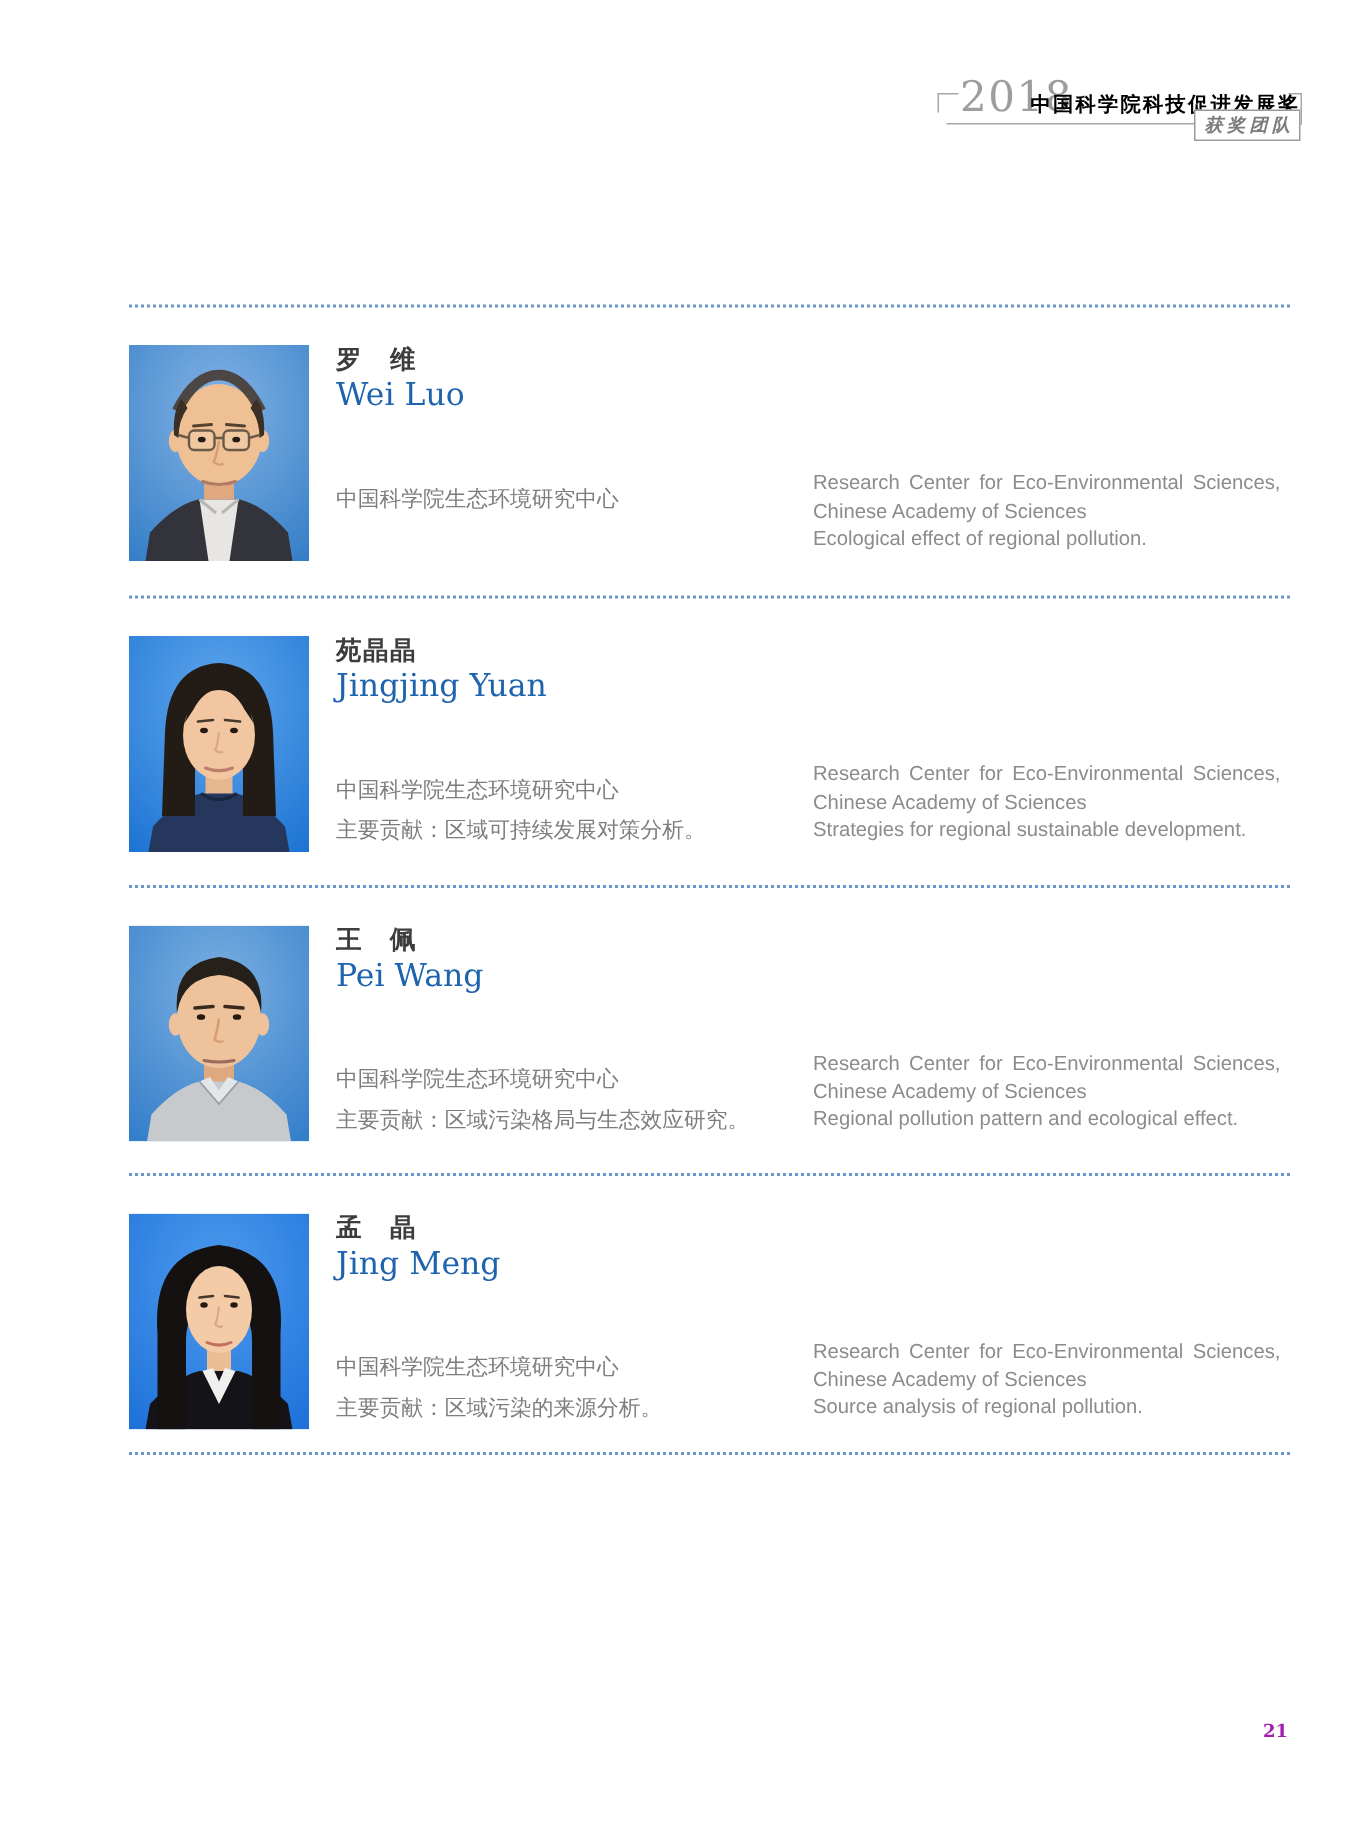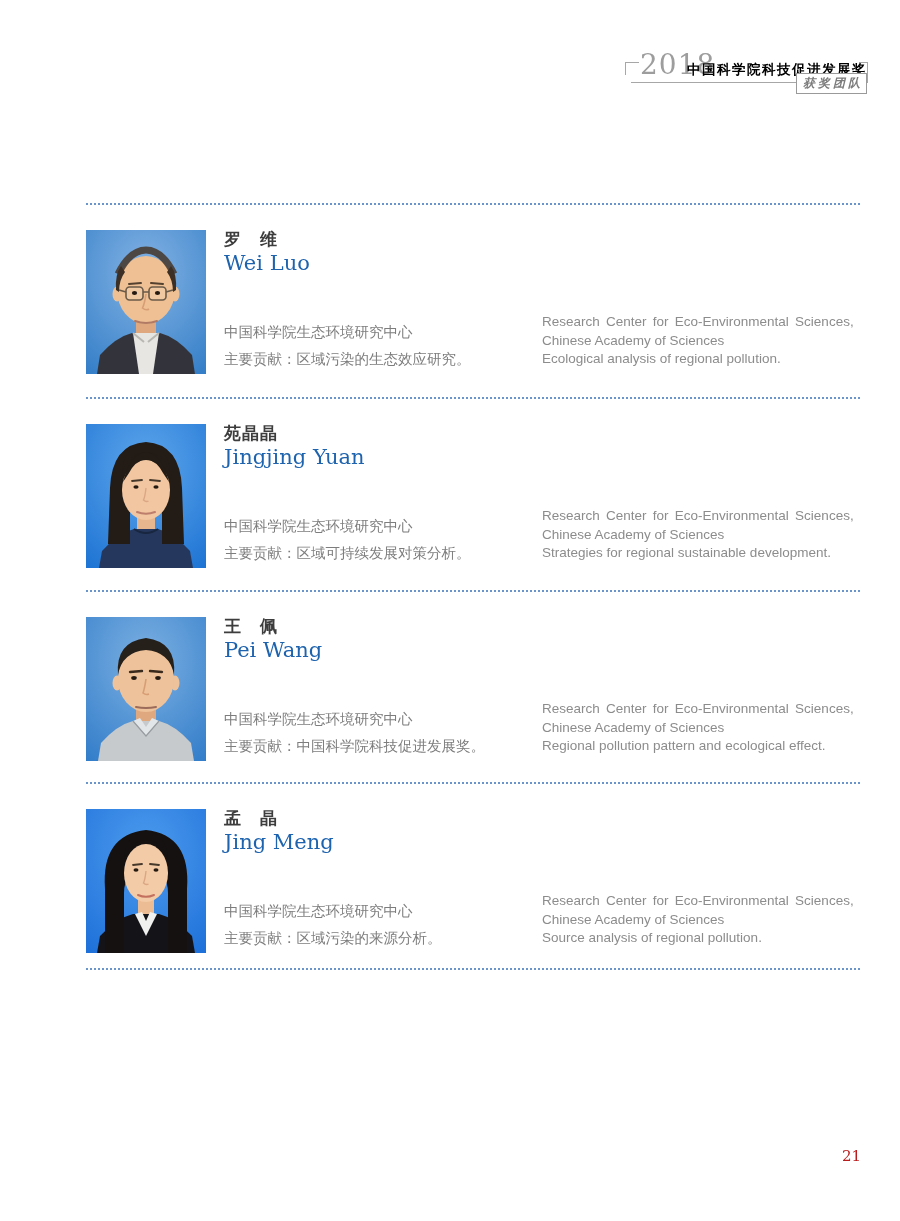--- a/index.html
+++ b/index.html
@@ -24,21 +24,21 @@
   .name-zh{position:absolute;left:200px;top:25px;font-family:"DejaVu Serif","Liberation Serif",serif;
     font-size:17px;font-weight:700;color:#3d3d3d;letter-spacing:1px;}
   .name-en{position:absolute;left:200px;top:48px;font-family:"DejaVu Serif","Liberation Serif",serif;
     font-size:21px;color:#1e63ae;}
   .org-zh{position:absolute;left:200px;top:120px;font-size:14.5px;color:#7d7d7d;text-align:right;}
   .contrib-zh{position:absolute;left:200px;top:147px;font-size:14.5px;color:#7d7d7d;}
   .en-block{position:absolute;left:518px;top:110px;width:324px;font-size:13.5px;line-height:18.5px;color:#8c8c8c;}
   .en-org-1{word-spacing:2.5px;}
   
   .pagenum{position:absolute;left:818px;top:1147px;font-family:"DejaVu Serif","Liberation Serif",serif;
-    font-size:15px;color:#b91c1c;}
+    font-size:12px;color:#a21caf;font-weight:bold;}
 </style>
 </head>
 <body>
 
 <div class="page">
 
   <div class="hline" style="left:601px;top:62px;width:14px;height:1px;"></div>
   <div class="hline" style="left:601px;top:62px;width:1px;height:13px;"></div>
   <div class="hline" style="left:835px;top:62px;width:9px;height:1px;"></div>
   <div class="hline" style="left:843px;top:62px;width:1px;height:21px;"></div>
@@ -80,25 +80,24 @@
       <path d="M57,62 L63,62 M40,62 L33,60 M80,62 L87,60" stroke="#6b5a48" stroke-width="1.6" fill="none"></path>
       <ellipse cx="48.5" cy="63" rx="2.6" ry="1.9" fill="#241a12"></ellipse>
             <ellipse cx="71.5" cy="63" rx="2.6" ry="1.9" fill="#241a12"></ellipse>
       <path d="M60,64 Q58.5,74 56.5,78 Q60,81 63,79" fill="none" stroke="#d79d74" stroke-width="1.6"></path>
       <path d="M49,91 Q60,95 71,91" fill="none" stroke="#b07a64" stroke-width="2" stroke-linecap="round"></path>
           </svg>
         </div>
     <div class="name-zh">罗　维</div>
     <div class="name-en">Wei Luo</div>
     <div class="org-zh">中国科学院生态环境研究中心</div>
-    <div class="contrib-zh">主要贡献：区域污染的生态效应研究。</div>
-    <div class="en-block">
-      <div class="en-org-1">Research Center for Eco-Environmental Sciences,</div>
-      <div>Chinese Academy of Sciences</div>
-      <div>Ecological analysis of regional pollution.</div>
+    <div class="en-block">
+      <div class="en-org-1">Research Center for Eco-Environmental Sciences,</div>
+      <div>Chinese Academy of Sciences</div>
+      <div>Ecological effect of regional pollution.</div>
     </div>
   </div>
       <div class="person" style="top: 397px; height: 193px;">
     <div class="photo">
           <svg viewBox="0 0 120 144" width="120" height="144" xmlns="http://www.w3.org/2000/svg">
   <defs>
               <radialGradient id="g1" cx="50%" cy="30%" r="90%">
   <stop offset="0%" stop-color="#5ea6ec"></stop>
                 <stop offset="100%" stop-color="#1a71d2"></stop>
               </radialGradient>
@@ -150,21 +149,21 @@
       <path d="M44,55 L56,54 M64,54 L76,55" stroke="#3a2a1d" stroke-width="2.4" stroke-linecap="round" fill="none"></path>
       <ellipse cx="48" cy="61" rx="2.8" ry="1.9" fill="#241a12"></ellipse>
             <ellipse cx="72" cy="61" rx="2.8" ry="1.9" fill="#241a12"></ellipse>
       <path d="M60,62 Q58.5,72 57,76 Q60,78.5 63,77" stroke="#d79d74" stroke-width="1.6" fill="none"></path>
       <path d="M50,90 Q60,92 70,90" stroke="#9c6b5a" stroke-width="2" stroke-linecap="round" fill="none"></path>
           </svg>
         </div>
     <div class="name-zh">王　佩</div>
     <div class="name-en">Pei Wang</div>
     <div class="org-zh">中国科学院生态环境研究中心</div>
-    <div class="contrib-zh">主要贡献：中国科学院科技促进发展奖。</div>
+    <div class="contrib-zh">主要贡献：区域污染格局与生态效应研究。</div>
     <div class="en-block">
       <div class="en-org-1">Research Center for Eco-Environmental Sciences,</div>
       <div>Chinese Academy of Sciences</div>
       <div>Regional pollution pattern and ecological effect.</div>
     </div>
   </div>
       <div class="person" style="top: 782px; height: 186px;">
     <div class="photo">
           <svg viewBox="0 0 120 144" width="120" height="144" xmlns="http://www.w3.org/2000/svg">
   <defs>

